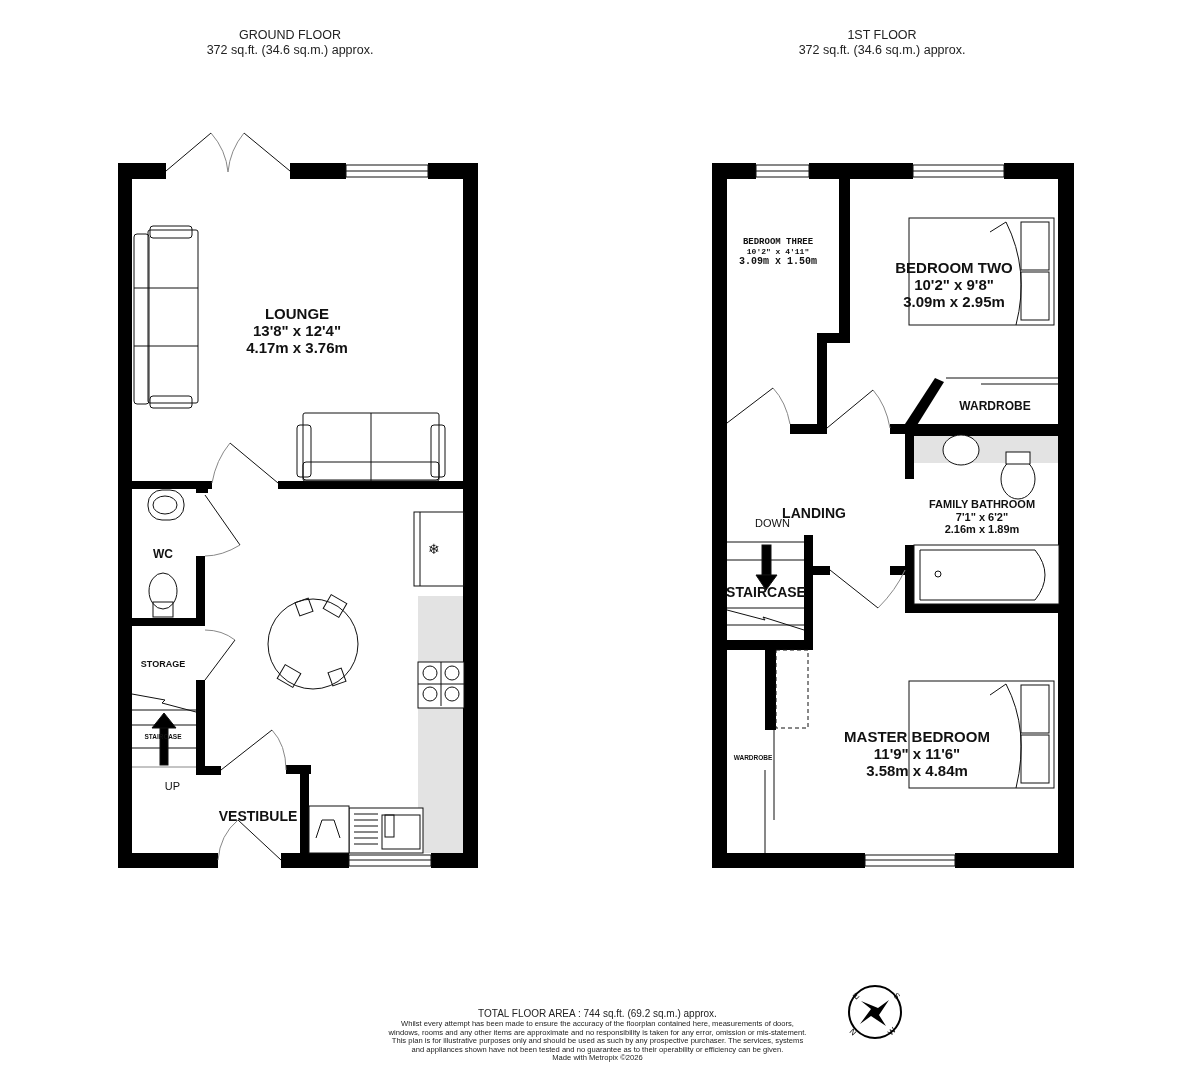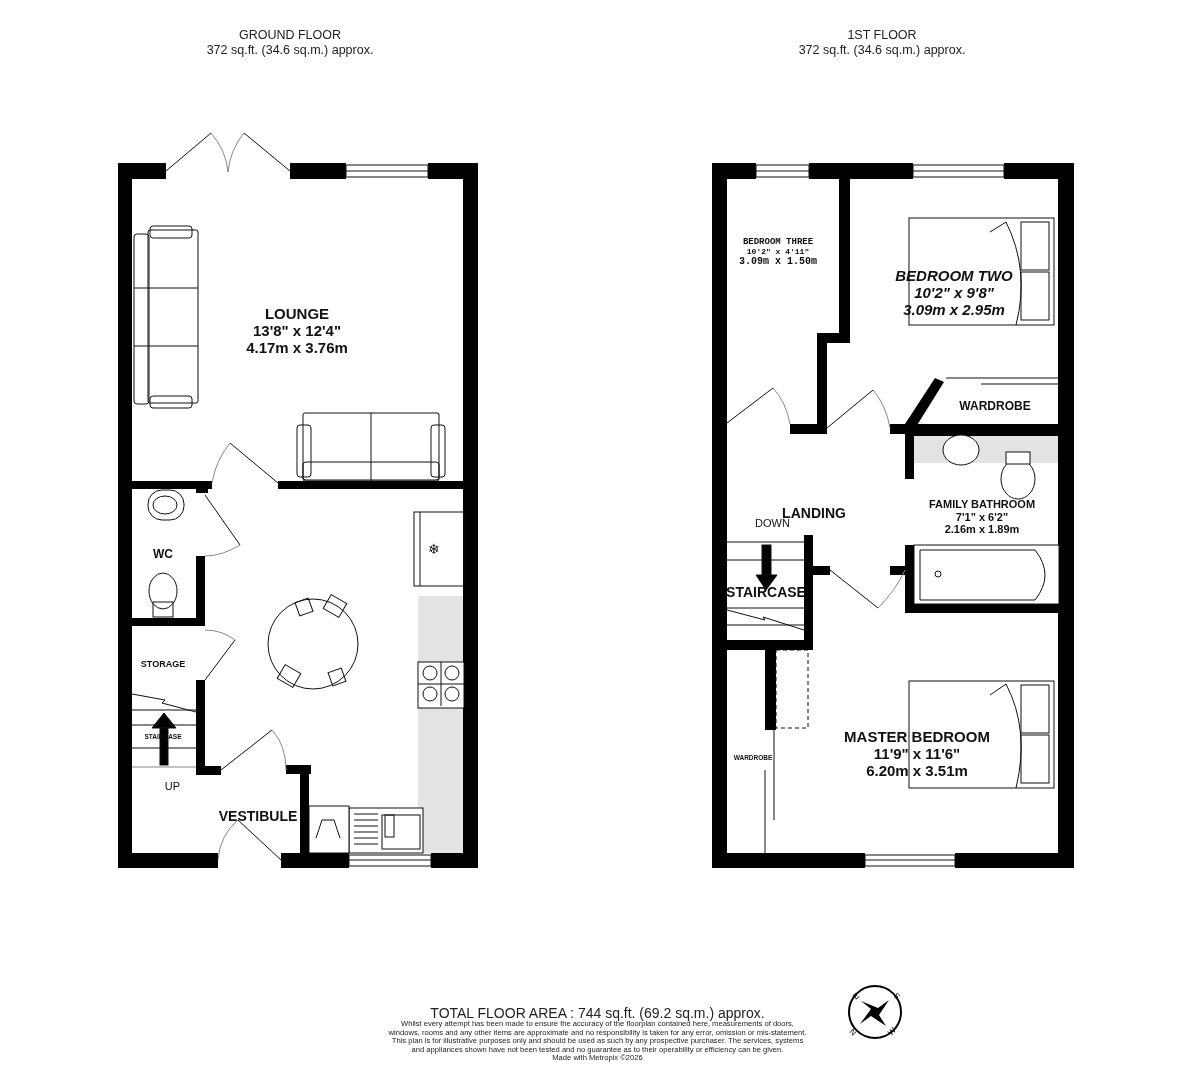--- a/index.html
+++ b/index.html
@@ -7,21 +7,21 @@
   .plan{position:absolute;left:0;top:0;width:1190px;height:1080px;}
   .hdr{position:absolute;text-align:center;font-size:12.5px;line-height:15px;color:#222;}
   .lbl{position:absolute;text-align:center;font-weight:bold;white-space:nowrap;color:#111;transform:translateX(-50%);}
   .lbl .t{display:block;}
   .big{font-size:15px;line-height:17px;}
   .mid{font-size:11px;line-height:12.5px;}
   .sm{font-size:9px;line-height:10px;}
   .xs{font-size:6.5px;line-height:8px;}
   .plain{font-weight:normal;padding-left:15px;}
   .footer{position:absolute;left:385px;top:1007px;width:425px;text-align:center;color:#222;}
-  .footer .total{font-size:14px;line-height:13px;text-align:center;}
+  .footer .total{font-size:10px;line-height:13px;text-align:center;}
   .footer .disc{font-size:7.6px;line-height:8.6px;}
 </style>
 </head>
 <body>
 
 <div class="plan">
 
   <div class="hdr" style="left:150px;top:28px;width:280px;">
     <div>GROUND FLOOR</div>
     <div>372 sq.ft. (34.6 sq.m.) approx.</div>
@@ -264,21 +264,21 @@
   </div>
   <div class="lbl big" style="left:214px;top:808px;font-size:14px;margin-left:44px;">
     <span class="t">VESTIBULE</span>
   </div>
 
   <div class="lbl sm" style="left:778px;top:237px;font-family:Liberation Mono, monospace;">
     <span class="t">BEDROOM THREE</span>
     <span class="t" style="font-size:8px;">10'2"  x 4'11"</span>
     <span class="t" style="font-size:10px;">3.09m  x 1.50m</span>
   </div>
-  <div class="lbl big" style="left:954px;top:267px;font-style:italic;">
+  <div class="lbl big" style="left:954px;top:259px;">
     <span class="t">BEDROOM TWO</span>
     <span class="t">10'2"  x 9'8"</span>
     <span class="t">3.09m  x 2.95m</span>
   </div>
   <div class="lbl mid" style="left:995px;top:400px;font-size:12px;">
     <span class="t">WARDROBE</span>
   </div>
   <div class="lbl big" style="left:814px;top:505px;font-size:14px;">
     <span class="t">LANDING</span>
   </div>
@@ -289,21 +289,21 @@
     <span class="t">FAMILY BATHROOM</span>
     <span class="t">7'1"  x 6'2"</span>
     <span class="t">2.16m  x 1.89m</span>
   </div>
   <div class="lbl big" style="left:766px;top:584px;font-size:14px;">
     <span class="t">STAIRCASE</span>
   </div>
   <div class="lbl big" style="left:917px;top:712px;margin-top:16px;">
     <span class="t">MASTER BEDROOM</span>
     <span class="t">11'9"  x 11'6"</span>
-    <span class="t">6.20m  x 3.51m</span>
+    <span class="t">3.58m  x 4.84m</span>
   </div>
   <div class="lbl xs" style="left:753px;top:754px;">
     <span class="t">WARDROBE</span>
   </div>
 
   <div class="footer">
     <div class="total">TOTAL FLOOR AREA : 744 sq.ft. (69.2 sq.m.) approx.</div>
     <div class="disc">Whilst every attempt has been made to ensure the accuracy of the floorplan contained here, measurements of doors, windows, rooms and any other items are approximate and no responsibility is taken for any error, omission or mis-statement. This plan is for illustrative purposes only and should be used as such by any prospective purchaser. The services, systems and appliances shown have not been tested and no guarantee as to their operability or efficiency can be given.</div>
     <div class="disc">Made with Metropix ©2026</div>
   </div>

